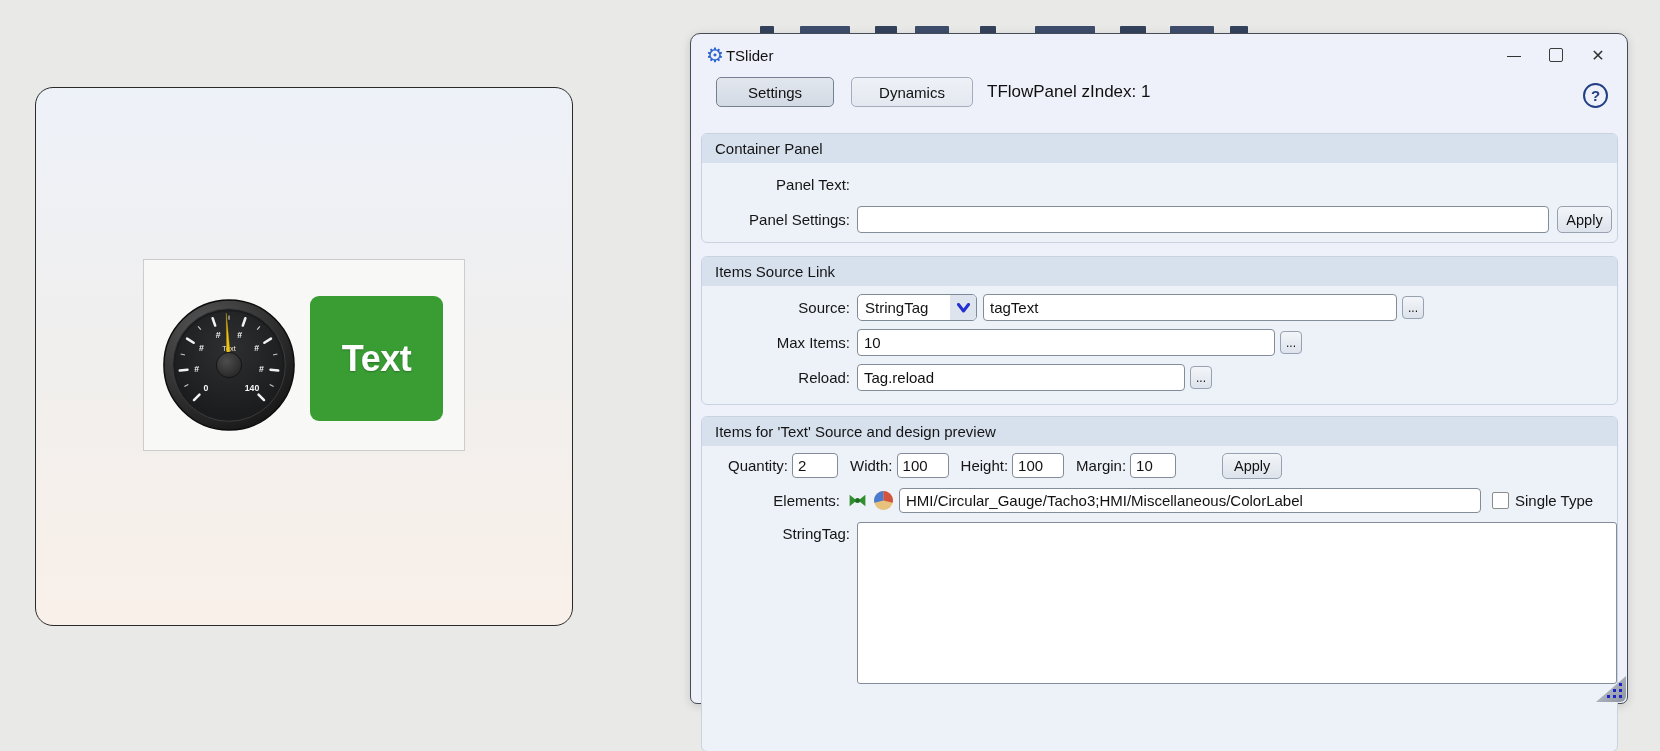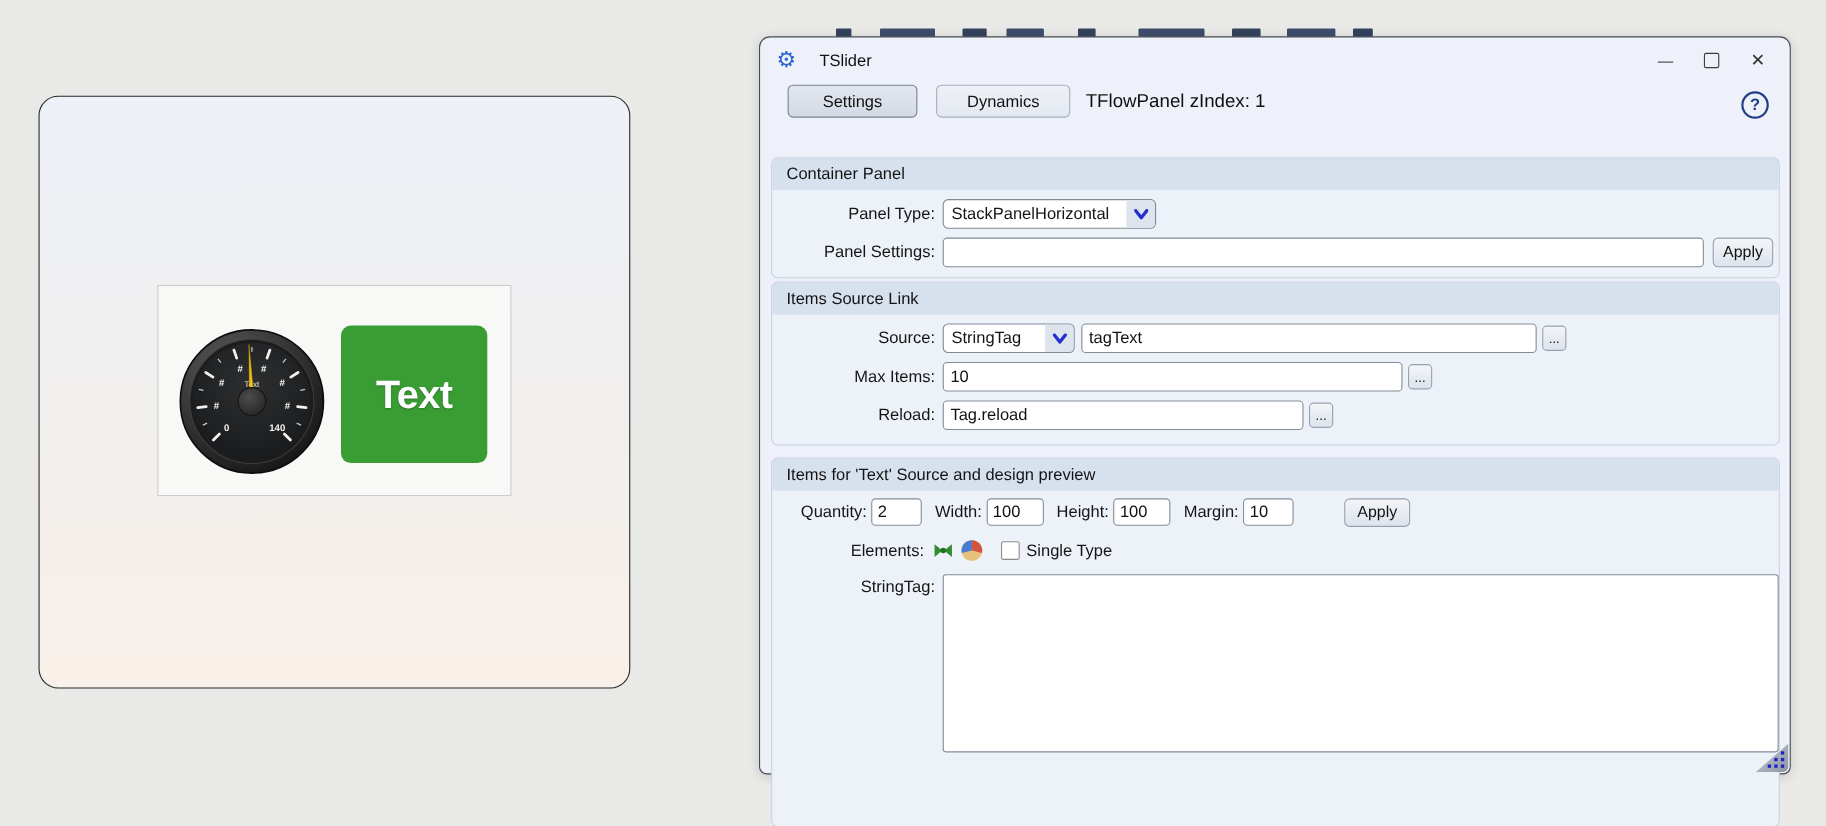--- a/index.html
+++ b/index.html
@@ -21,42 +21,42 @@
 
   
   .frag{position:absolute;top:26px;height:9px;background:#34425c;border-radius:1px;z-index:1;}
 
   
   .dialog{position:absolute;left:690px;top:33px;width:938px;height:671px;z-index:2;
     background:#eef1f9;border:1px solid #464c55;border-radius:10px 10px 7px 7px;
     box-shadow:0 2px 10px rgba(0,0,0,.15);box-sizing:border-box;}
   .titlebar{position:absolute;left:0;top:0;width:100%;height:42px;display:flex;align-items:center;}
   .gear-icon{margin-left:15px;font-size:20px;line-height:20px;color:#2b65cf;}
-  .win-title{margin-left:21px;font-size:15px;color:#111;}
+  .win-title{margin-left:2px;font-size:15px;color:#111;}
   .win-controls{position:absolute;right:8px;top:6px;display:flex;}
   .win-btn{width:42px;height:30px;display:flex;align-items:center;justify-content:center;
     font-size:14px;color:#333;}
   .max-shape{width:12px;height:12px;border:1.6px solid #3c3c3c;border-radius:2px;}
   .close-glyph{font-size:16px;color:#333;}
 
   .tabrow{position:absolute;left:0;top:43px;width:100%;height:32px;}
   .tab-btn{position:absolute;height:30px;border-radius:5px;display:flex;align-items:center;
     justify-content:center;font-size:15px;color:#111;box-sizing:border-box;}
   .tab-settings{left:25px;width:118px;border:1px solid #768090;
     background:linear-gradient(#e2e7ee,#d4dae4);}
   .tab-dynamics{left:160px;width:122px;border:1px solid #a3adbb;
     background:linear-gradient(#eef1f6,#e3e8f0);}
   .hdr-label{position:absolute;left:296px;top:0;height:30px;line-height:30px;font-size:17px;color:#101010;}
   .help-icon{position:absolute;left:892px;top:6px;width:25px;height:25px;border-radius:50%;
     border:2.5px solid #203f86;color:#203f86;font-weight:bold;font-size:15px;
     display:flex;align-items:center;justify-content:center;box-sizing:border-box;}
 
   .section{position:absolute;left:10px;width:917px;background:#edf1f8;
     border:1px solid #c9d2df;border-radius:6px;box-sizing:border-box;}
-  .sec1{top:109px;height:110px;}
+  .sec1{top:99px;height:110px;}
   .sec2{top:222px;height:149px;}
   .sec3{top:382px;height:336px;}
   .band{height:29px;line-height:29px;background:#d7e1ee;border-radius:5px 5px 0 0;
     padding-left:13px;font-size:15px;color:#141414;}
   .row{display:flex;align-items:center;margin-top:8px;padding-left:10px;height:27px;}
   .flabel{width:138px;text-align:right;margin-right:7px;font-size:15px;color:#151515;flex:none;}
   .tinput{height:27px;box-sizing:border-box;border:1px solid #838d99;border-radius:4px;
     background:#fff;font-family:inherit;font-size:15px;padding:0 6px;color:#111;}
   .btn{height:27px;box-sizing:border-box;border:1px solid #97a1b0;border-radius:5px;
     background:linear-gradient(#f3f5f8,#dde3ec);font-family:inherit;font-size:14.5px;
@@ -172,29 +172,21 @@
     <div class="tabrow">
       <div class="tab-btn tab-settings">Settings</div>
       <div class="tab-btn tab-dynamics">Dynamics</div>
       <div class="hdr-label">TFlowPanel zIndex: 1</div>
       <div class="help-icon">?</div>
     </div>
 
     <div class="section sec1">
       <div class="band">Container Panel</div>
       <div class="row">
-        <span class="flabel">Panel Type:</span>
-        <div class="combo" style="width:194px;">
-          <span class="val">StackPanelHorizontal</span>
-          <span class="chev">
-            <svg width="13" height="10" viewBox="0 0 13 10">
-                <polyline points="1.5,1.5 6.5,8 11.5,1.5" fill="none" stroke="#2430d0" stroke-width="3" stroke-linecap="round" stroke-linejoin="round"></polyline>
-              </svg>
-          </span>
-        </div>
+        <span class="flabel">Panel Text:</span>
       </div>
       <div class="row">
         <span class="flabel">Panel Settings:</span>
         <input class="tinput" style="width: 692px;" value="">
         <div class="btn" style="width:55px;margin-left:8px;">Apply</div>
       </div>
     </div>
 
     <div class="section sec2">
       <div class="band">Items Source Link</div>
@@ -243,20 +235,21 @@
         <svg class="elem-icon" viewBox="0 0 20 20">
           <path d="M2.5,4.5 L9.2,10 L2.5,15.5 Z" fill="#2f8f2f"></path>
           <path d="M17.5,4.5 L10.8,10 L17.5,15.5 Z" fill="#2f8f2f"></path>
           <circle cx="10" cy="10" r="2.4" fill="#1e6f22"></circle>
         </svg>
         <svg class="elem-icon" viewBox="0 0 20 20">
           <circle cx="10" cy="10" r="9" fill="#e8c27c"></circle>
           <path d="M10,10 L10,1 A9,9 0 0 0 1.3,12.2 Z" fill="#4a7bd0"></path>
           <path d="M10,10 L10,1 A9,9 0 0 1 18.7,12.2 Z" fill="#d2543e"></path>
         </svg>
+        <input class="tinput" style="width: 582px; height: 25px;" value="HMI/Circular_Gauge/Tacho3;HMI/Miscellaneous/ColorLabel">
         <div class="checkbox" style="margin-left:11px;"></div>
         <span style="font-size:15px;margin-left:6px;">Single Type</span>
       </div>
 
       <div class="row" style="align-items:flex-start;height:auto;">
         <span class="flabel" style="line-height:24px;">StringTag:</span>
         <textarea class="settings-area" style=""></textarea>
       </div>
     </div>
 

